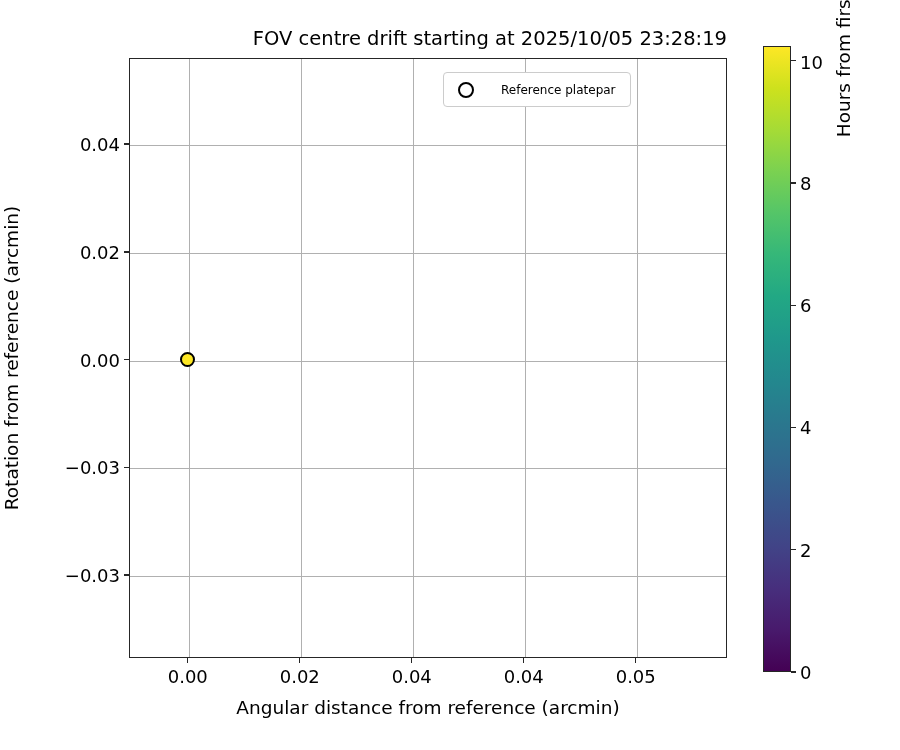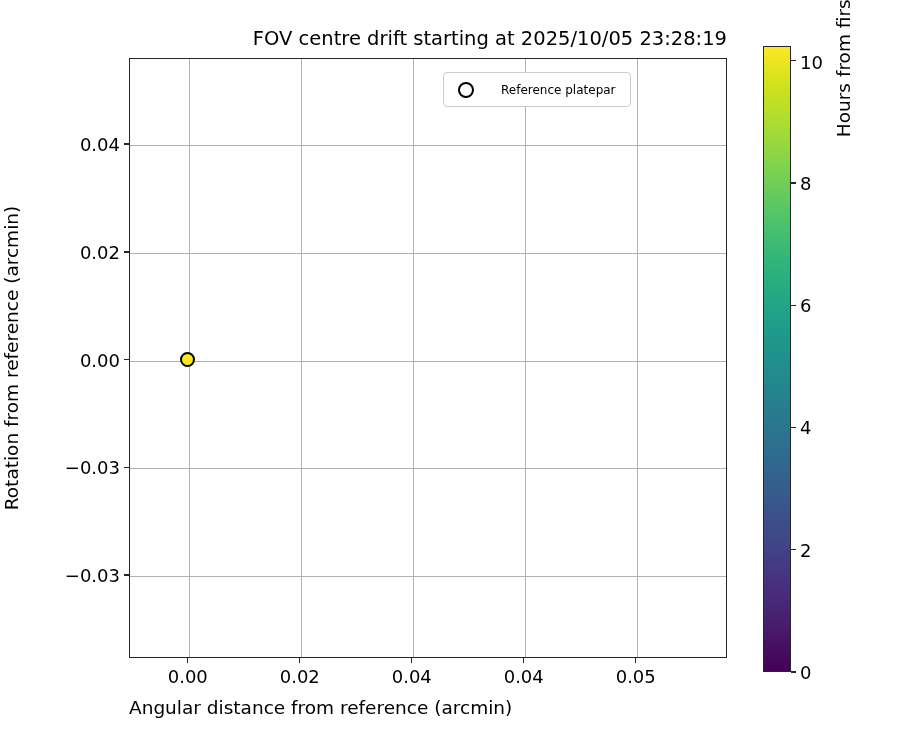--- a/index.html
+++ b/index.html
@@ -91,21 +91,21 @@
     white-space: nowrap;
     text-align: right;
   }
 
   
   #xlabel {
     position: absolute;
     left: 129px;
     top: 697px;
     width: 598px;
-    text-align: left;
+    text-align: center;
     font-size: 18.5px;
     color: #000000;
     white-space: nowrap;
   }
   #ylabel {
     position: absolute;
     left: 0px;
     top: 0px;
     width: 600px;
     height: 24px;

